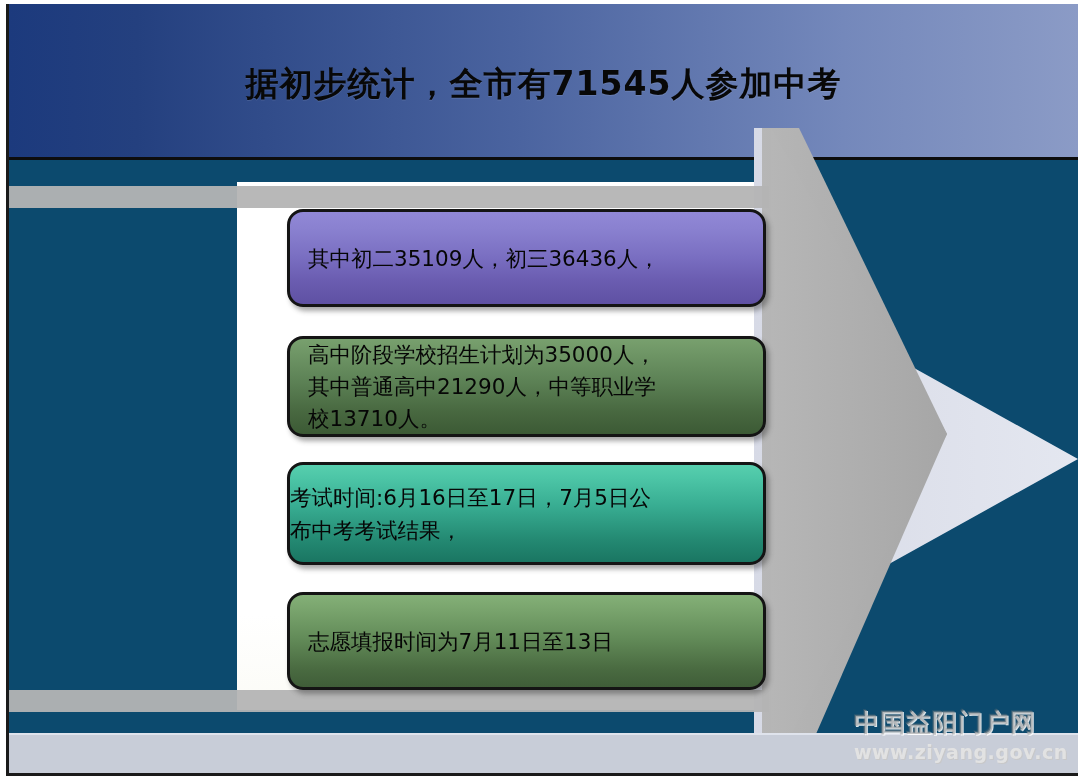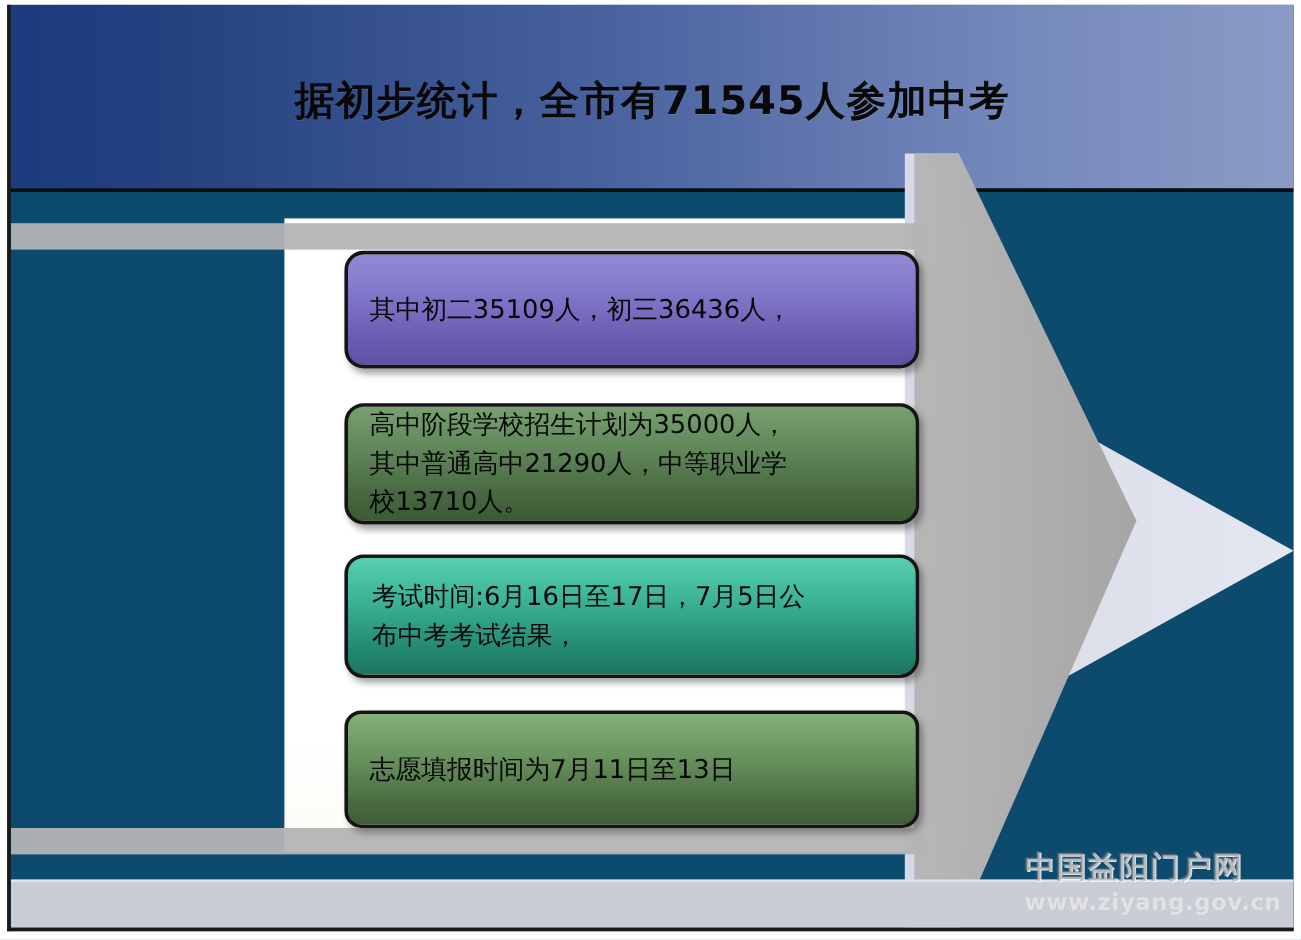--- a/index.html
+++ b/index.html
@@ -112,24 +112,23 @@
   }
   #box-3 {
     top: 458px;
     height: 103px;
     background: linear-gradient(to bottom, #57cfae 0%, #4cc5a6 14%, #38ad92 42%, #248a73 76%, #1a7662 100%);
   }
   #box-4 {
     top: 588px;
     height: 98px;
     background: linear-gradient(to bottom, #84b077 0%, #79a46d 16%, #638c59 46%, #4a6b41 80%, #3f5d38 100%);
-    border-radius: 14px;
   }
   #box-2 .box-text { line-height: 32px; }
-  #box-3 .box-text { line-height: 33px; padding-left: 20px; }
+  #box-3 .box-text { line-height: 33px; padding-left: 0; }
 
   
   .footer-strip {
     position: absolute;
     left: 0px;
     top: 729px;
     width: 1069px;
     height: 40px;
     background: #c8cdd8;
     border-top: 2px solid #dfe3ec;

